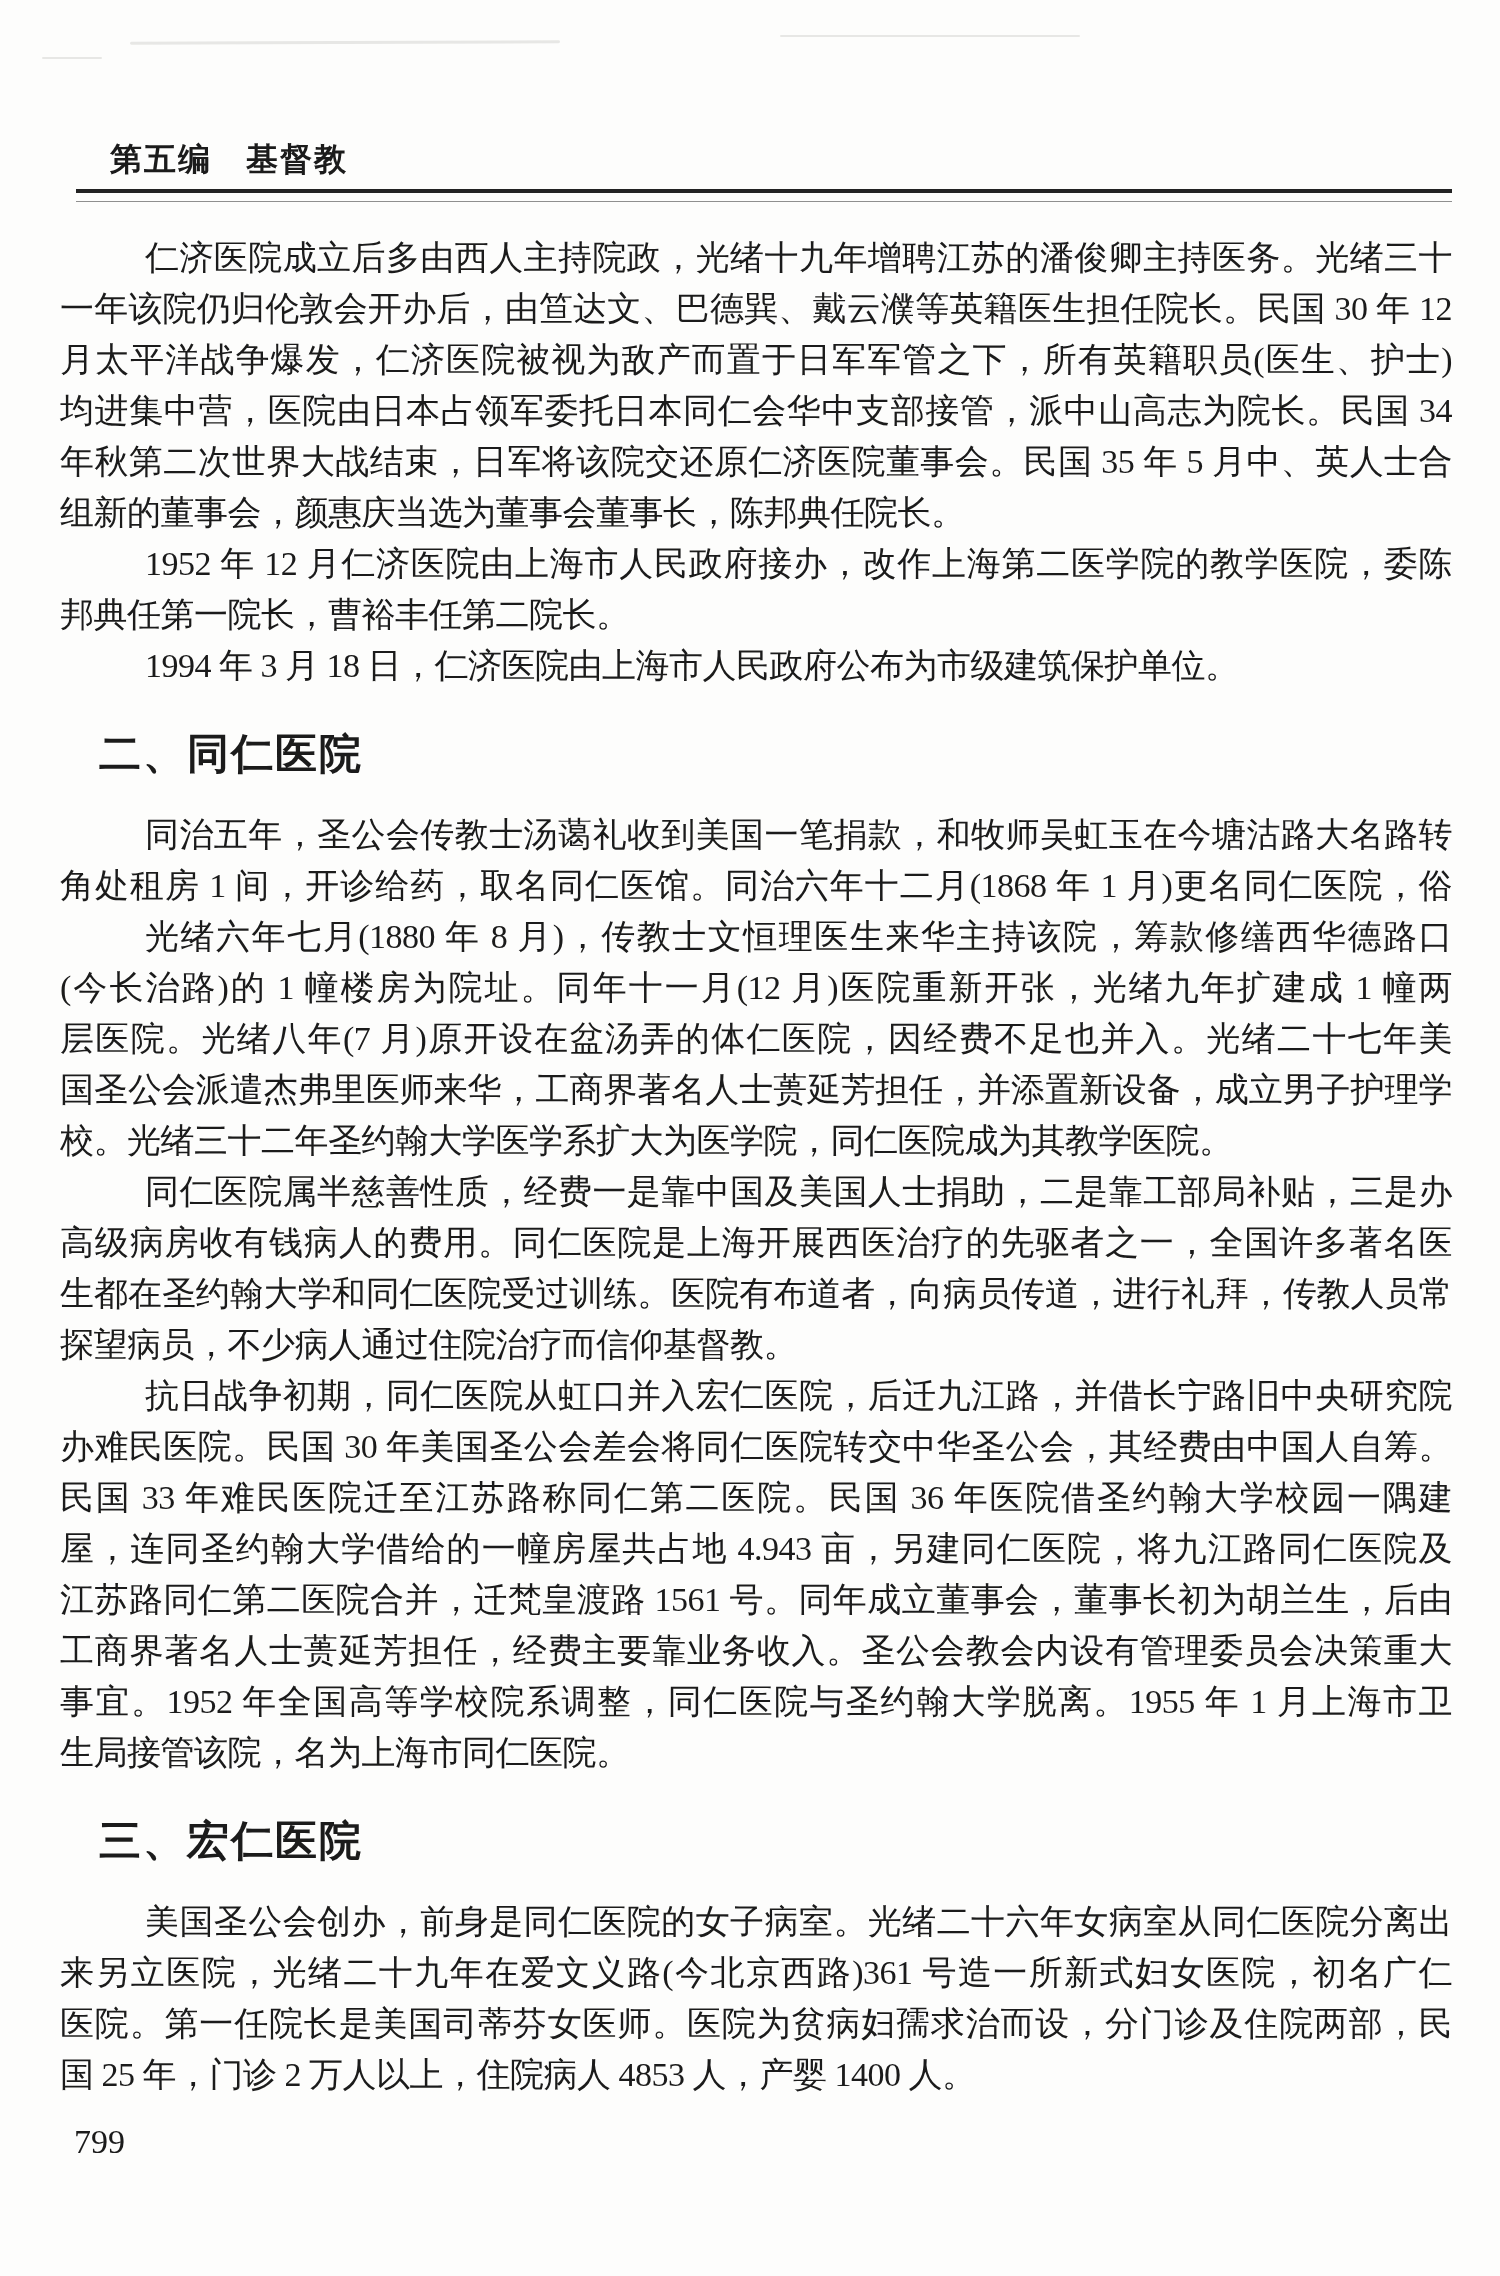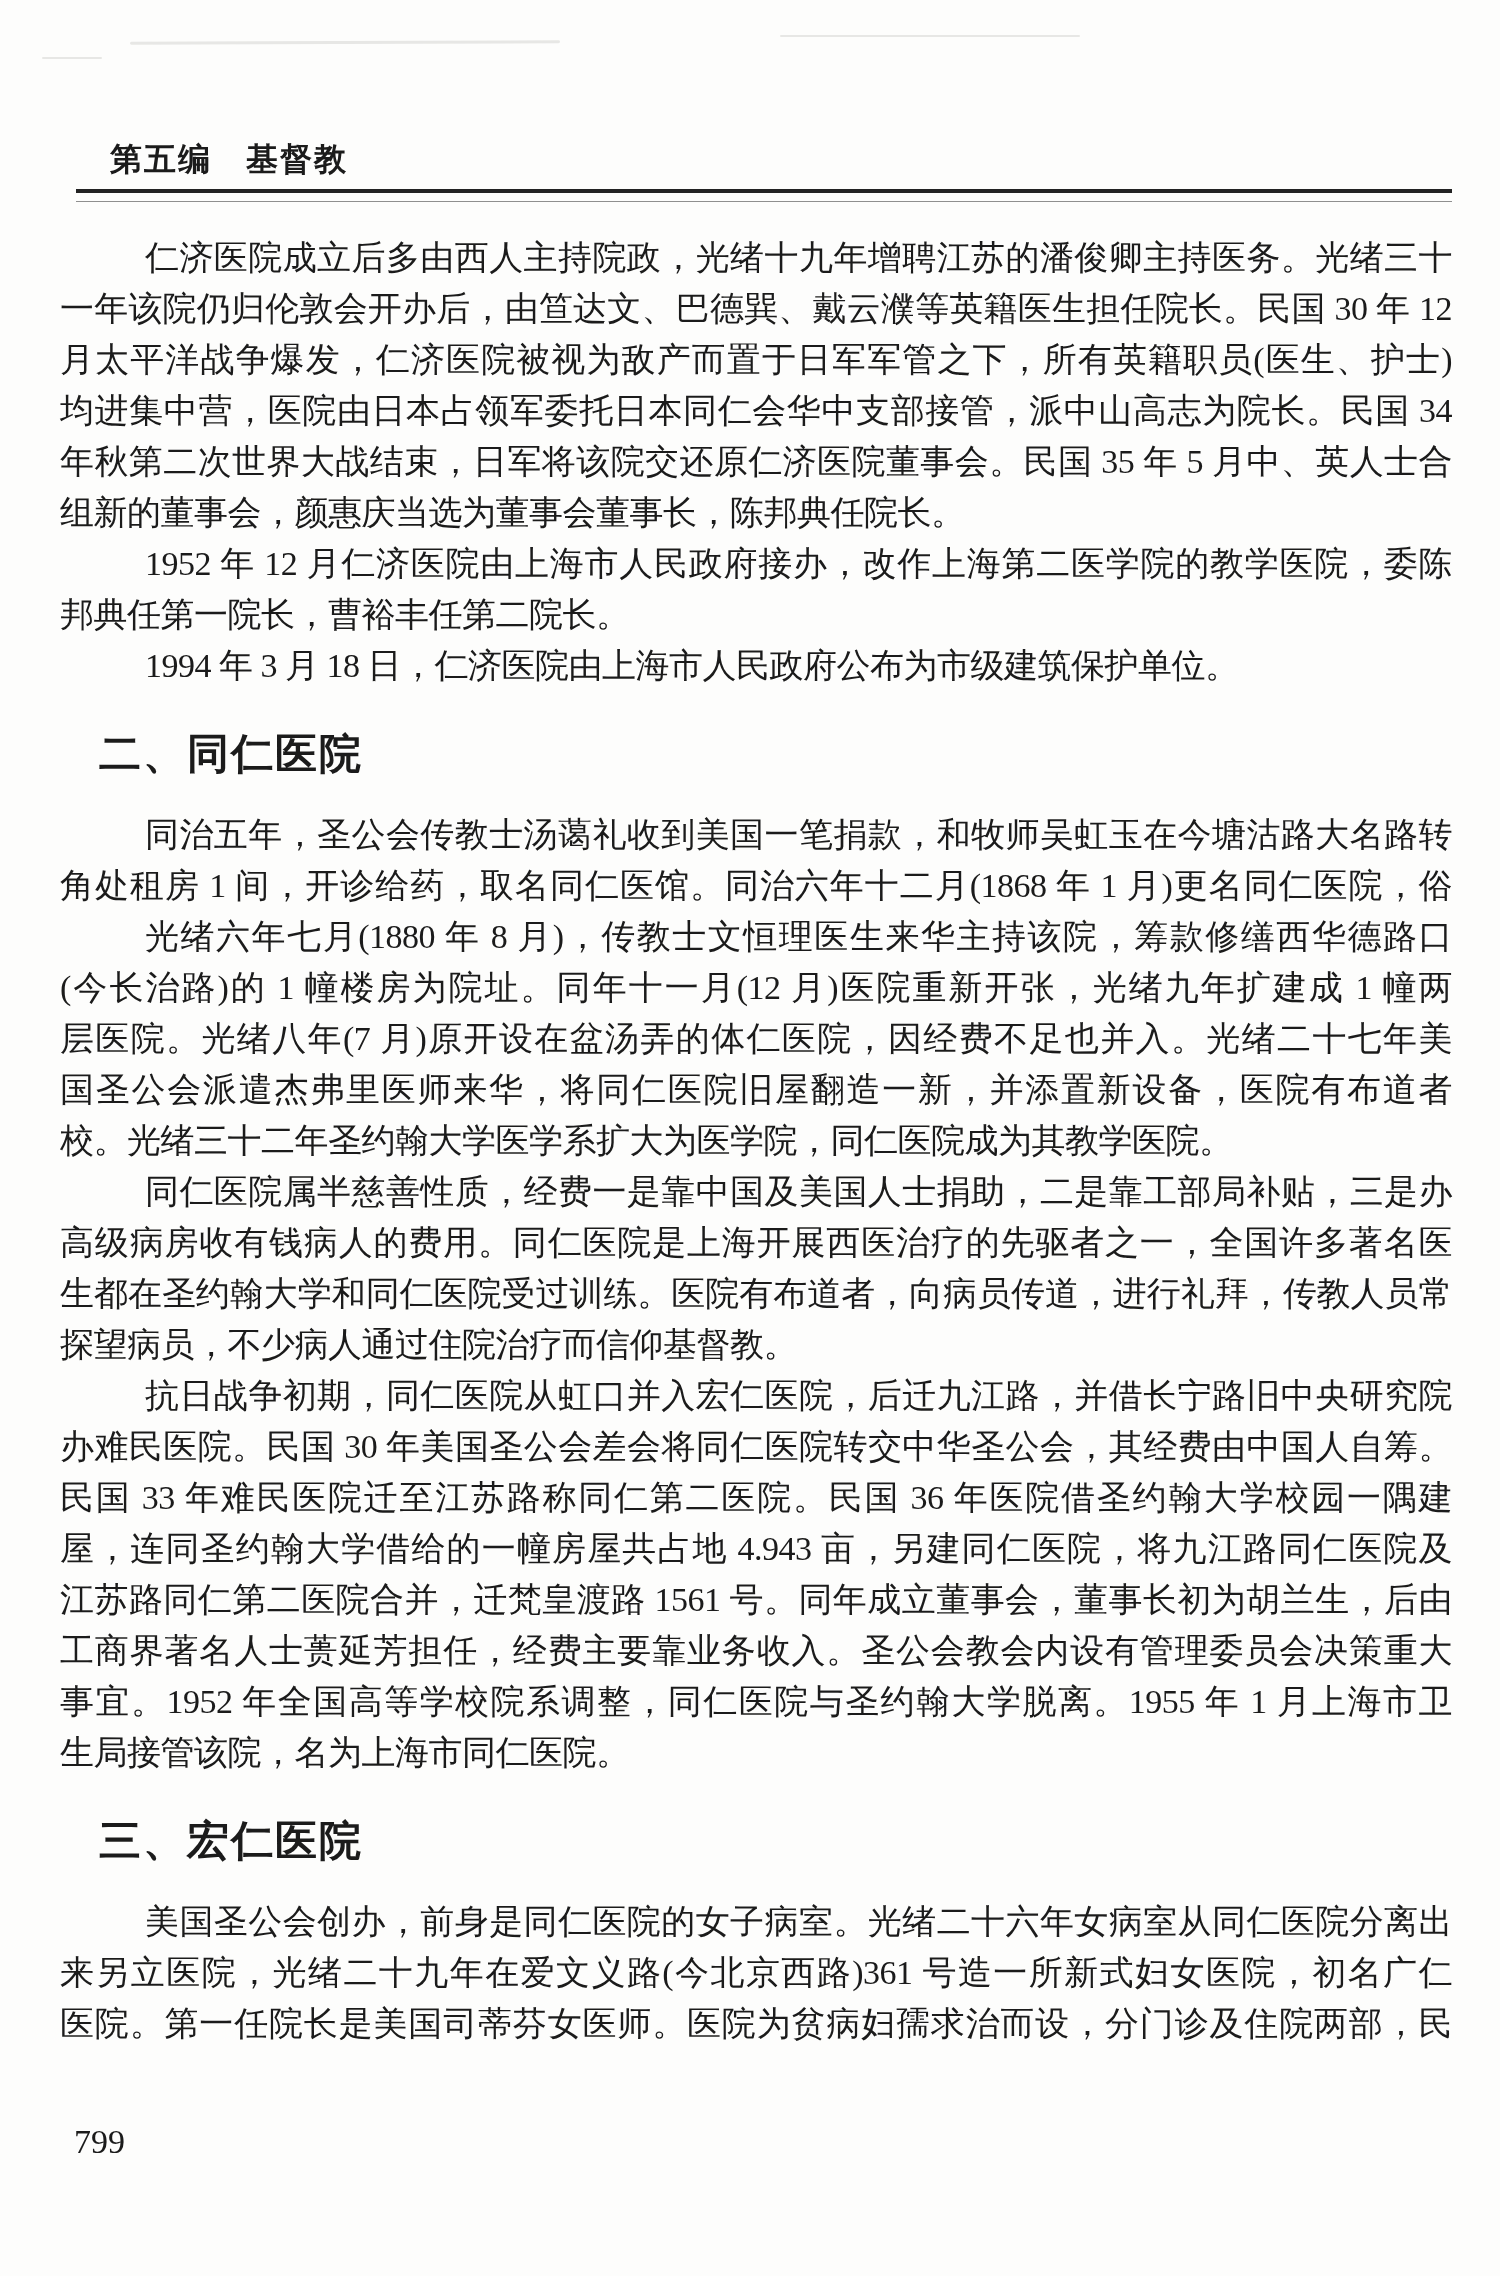--- a/index.html
+++ b/index.html
@@ -89,21 +89,21 @@
         </div>
         <div class="heading">二、同仁医院</div>
         <div class="para">
           <div class="line first">同治五年，圣公会传教士汤蔼礼收到美国一笔捐款，和牧师吴虹玉在今塘沽路大名路转</div>
           <div class="line">角处租房 1 间，开诊给药，取名同仁医馆。同治六年十二月(1868 年 1 月)更名同仁医院，俗</div>
         </div>
         <div class="para">
           <div class="line first">光绪六年七月(1880 年 8 月)，传教士文恒理医生来华主持该院，筹款修缮西华德路口</div>
           <div class="line">(今长治路)的 1 幢楼房为院址。同年十一月(12 月)医院重新开张，光绪九年扩建成 1 幢两</div>
           <div class="line">层医院。光绪八年(7 月)原开设在盆汤弄的体仁医院，因经费不足也并入。光绪二十七年美</div>
-          <div class="line">国圣公会派遣杰弗里医师来华，将同仁医院旧屋翻造一新，并添置新设备，医院有布道者</div>
+          <div class="line">国圣公会派遣杰弗里医师来华，工商界著名人士蒉延芳担任，并添置新设备，成立男子护理学</div>
           <div class="line last">校。光绪三十二年圣约翰大学医学系扩大为医学院，同仁医院成为其教学医院。</div>
         </div>
         <div class="para">
           <div class="line first">同仁医院属半慈善性质，经费一是靠中国及美国人士捐助，二是靠工部局补贴，三是办</div>
           <div class="line">高级病房收有钱病人的费用。同仁医院是上海开展西医治疗的先驱者之一，全国许多著名医</div>
           <div class="line">生都在圣约翰大学和同仁医院受过训练。医院有布道者，向病员传道，进行礼拜，传教人员常</div>
           <div class="line last">探望病员，不少病人通过住院治疗而信仰基督教。</div>
         </div>
         <div class="para">
           <div class="line first">抗日战争初期，同仁医院从虹口并入宏仁医院，后迁九江路，并借长宁路旧中央研究院</div>
@@ -113,18 +113,19 @@
           <div class="line">江苏路同仁第二医院合并，迁梵皇渡路 1561 号。同年成立董事会，董事长初为胡兰生，后由</div>
           <div class="line">工商界著名人士蒉延芳担任，经费主要靠业务收入。圣公会教会内设有管理委员会决策重大</div>
           <div class="line">事宜。1952 年全国高等学校院系调整，同仁医院与圣约翰大学脱离。1955 年 1 月上海市卫</div>
           <div class="line last">生局接管该院，名为上海市同仁医院。</div>
         </div>
         <div class="heading">三、宏仁医院</div>
         <div class="para">
           <div class="line first">美国圣公会创办，前身是同仁医院的女子病室。光绪二十六年女病室从同仁医院分离出</div>
           <div class="line">来另立医院，光绪二十九年在爱文义路(今北京西路)361 号造一所新式妇女医院，初名广仁</div>
           <div class="line">医院。第一任院长是美国司蒂芬女医师。医院为贫病妇孺求治而设，分门诊及住院两部，民</div>
+          <div class="line last">国 25 年，门诊 2 万人以上，住院病人 4853 人，产婴 1400 人。</div>
         </div>
       </div>
   </div>
 
   <div class="page-number">799</div>
 </div>
 
 </body></html>

